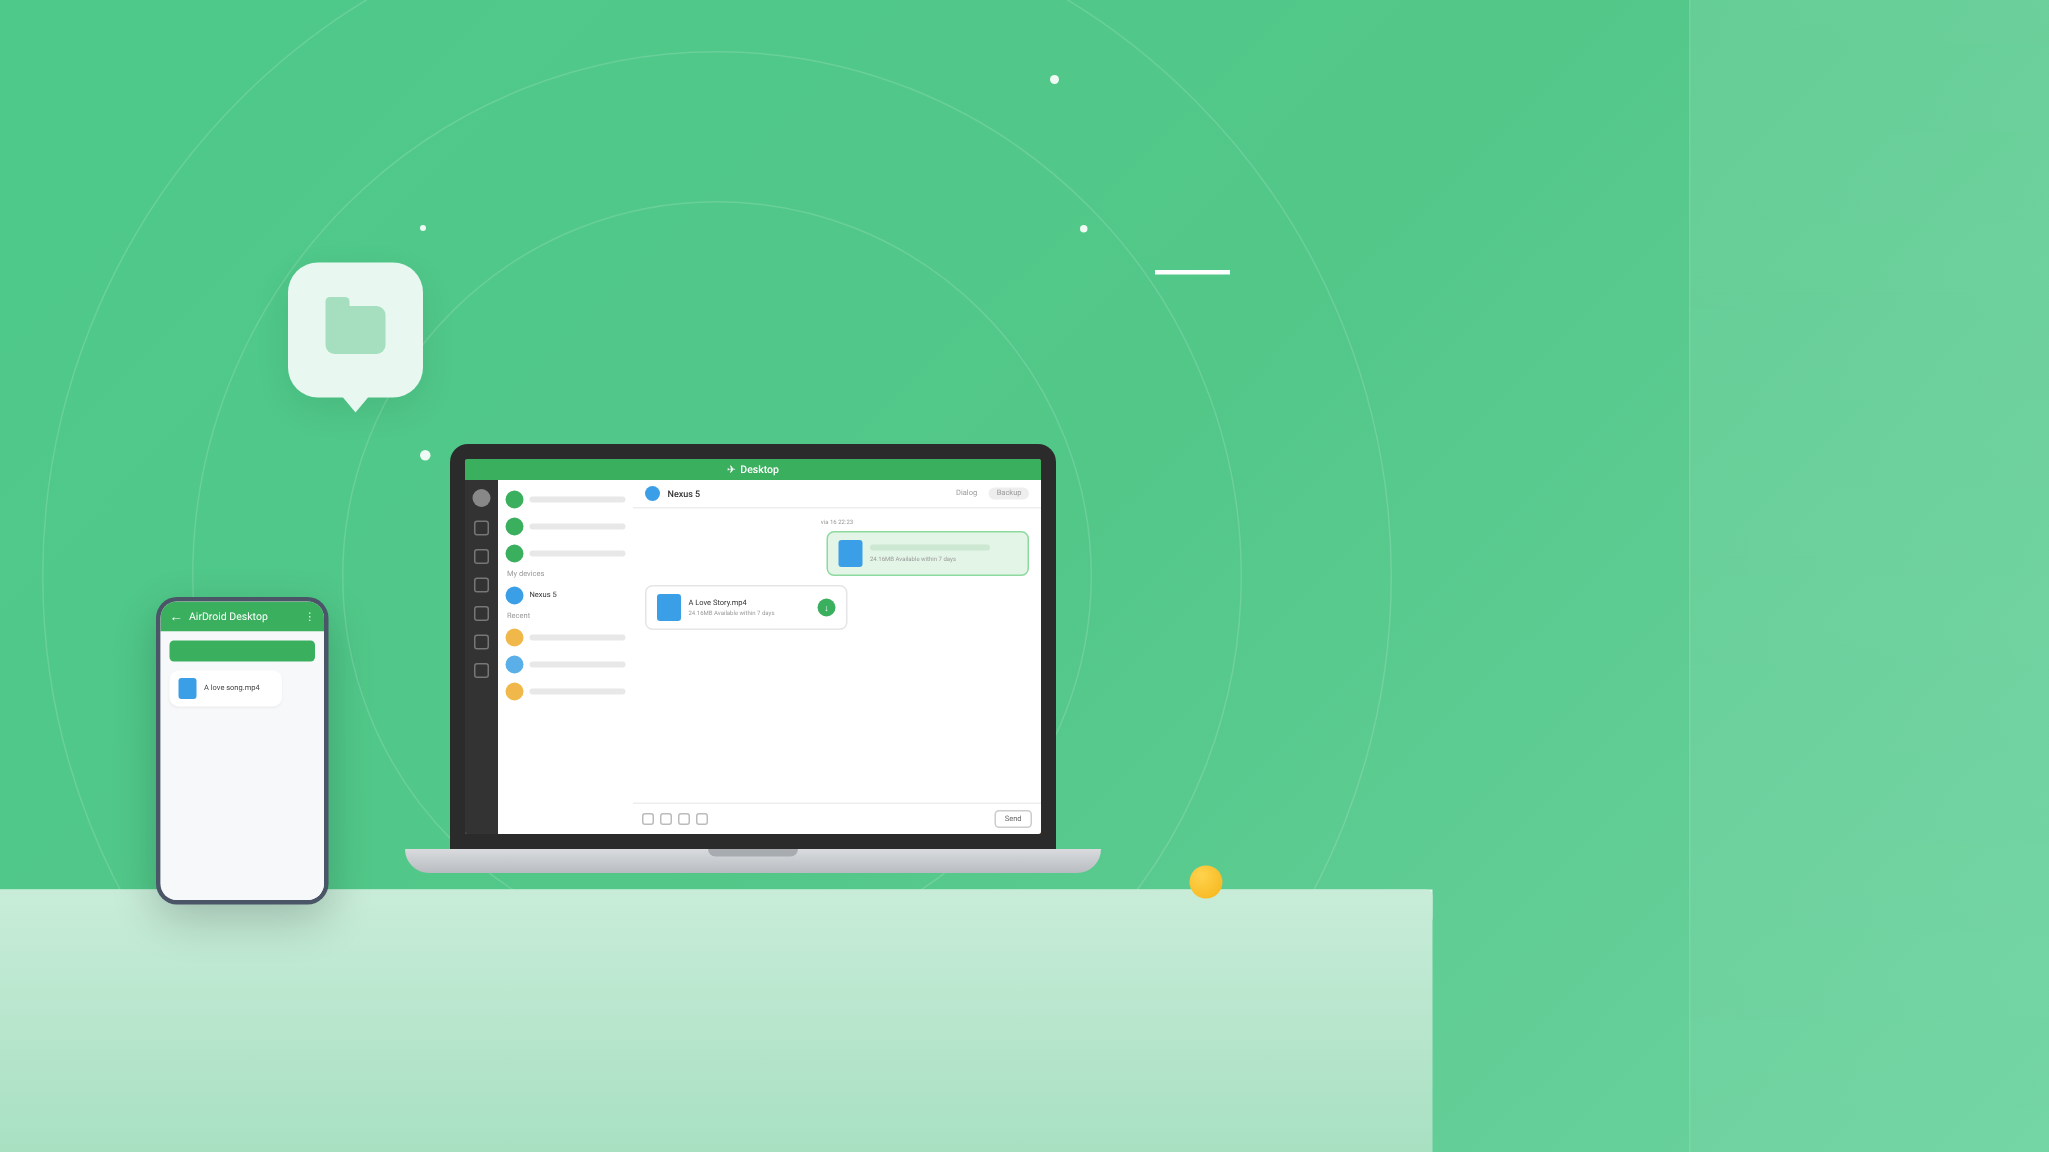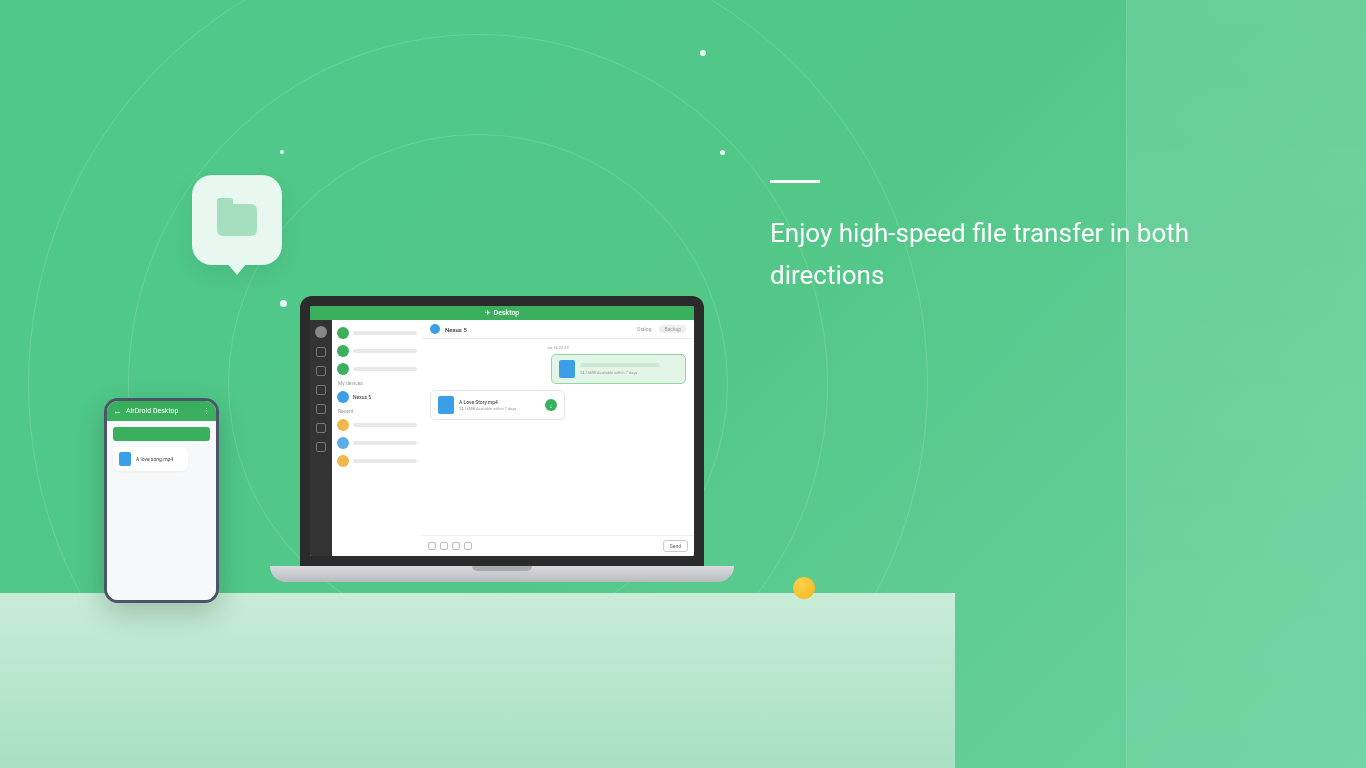--- a/index.html
+++ b/index.html
@@ -583,14 +583,13 @@
   </div>
   <div class="laptop-base">
     <div class="laptop-notch"></div>
   </div>
 </div>
 
 <div class="yellow-ball"></div>
 
 <div class="hero">
   <div class="hero-divider"></div>
-  <div class="hero-subtitle">Enjoy high-speed file transfer in both directions</div>
 </div>
 
 </body></html>

